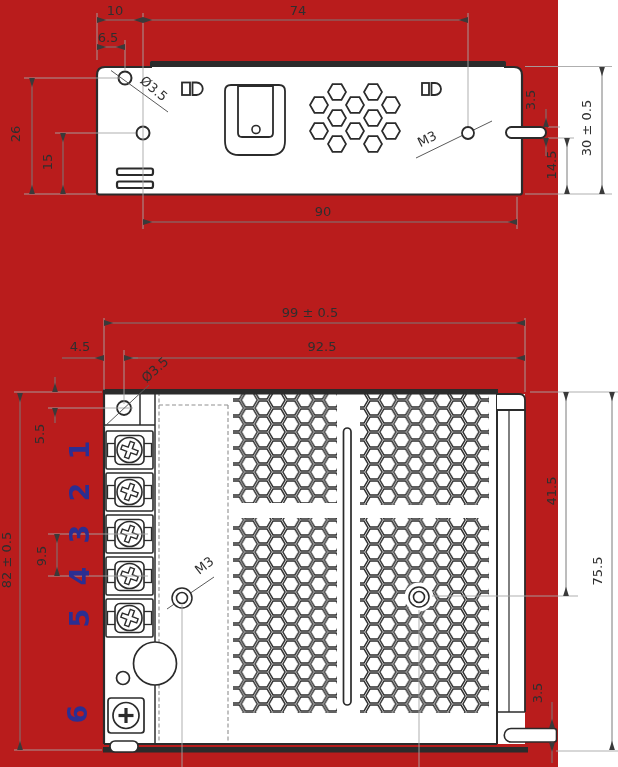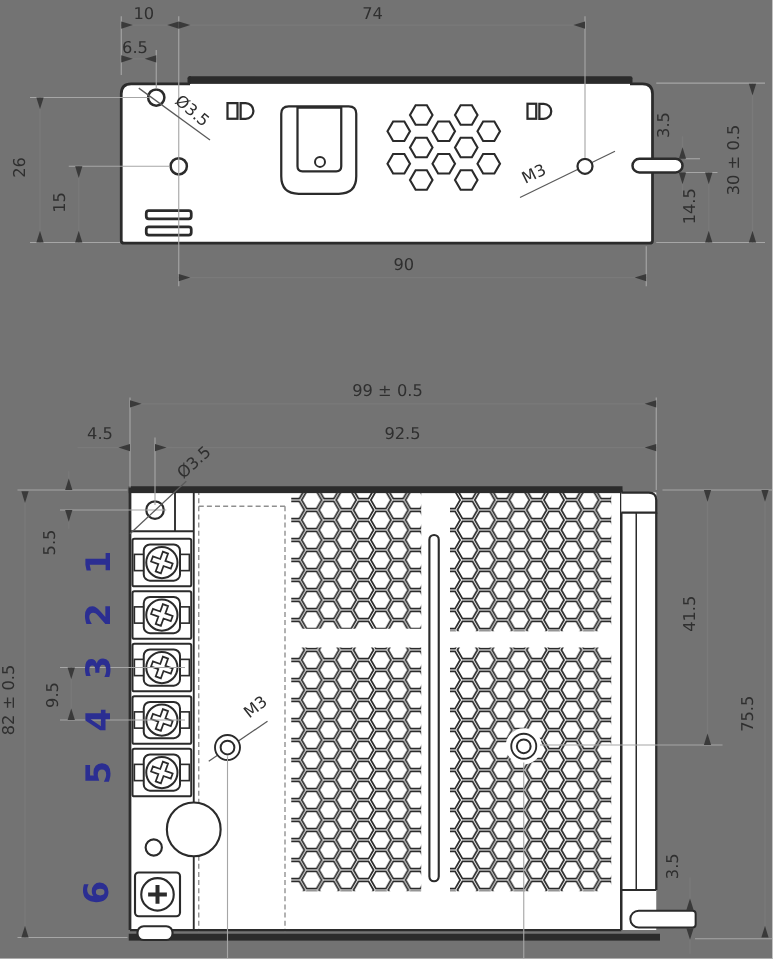--- a/index.html
+++ b/index.html
@@ -1,16 +1,16 @@
 <!DOCTYPE html>
 <html><head>
 <meta charset="utf-8">
 <style>
   html,body{margin:0;padding:0;background:#ffffff;}
-  .stage{width:618px;height:767px;position:relative;background:#737373;}
+  .stage{width:558px;height:767px;position:relative;background:#b91c1c;}
   svg{display:block;}
   .dim{font:13px "DejaVu Sans", sans-serif;fill:#2f2f2f;}
   .num{font:bold 27px "DejaVu Sans", sans-serif;fill:#2b2e92;}
   .thin{stroke:#7a7a7a;stroke-width:1;fill:none;}
   .ext{stroke:#a6a6a6;stroke-width:0.9;fill:none;}
   .lead{stroke:#5a5a5a;stroke-width:1;fill:none;}
   .ol{stroke:#2b2b2b;fill:#ffffff;}
   .dash{stroke:#8f8f8f;stroke-width:1.1;fill:none;stroke-dasharray:4 2.5;}
 </style>
 </head>

